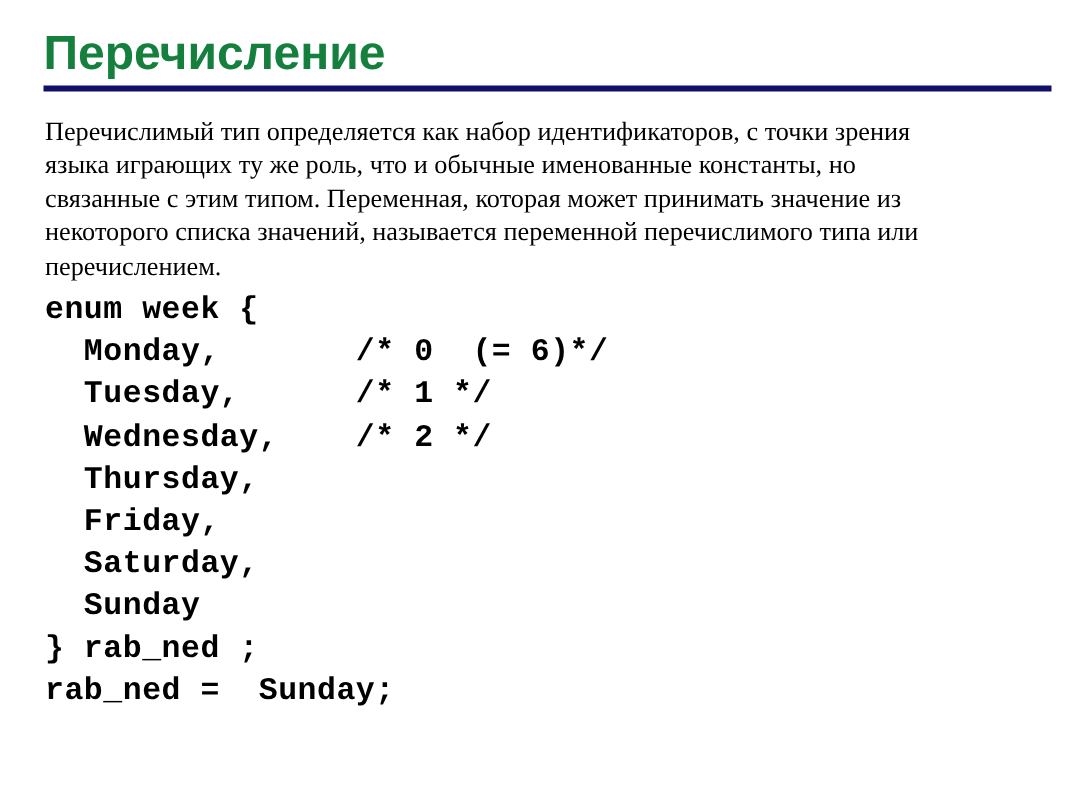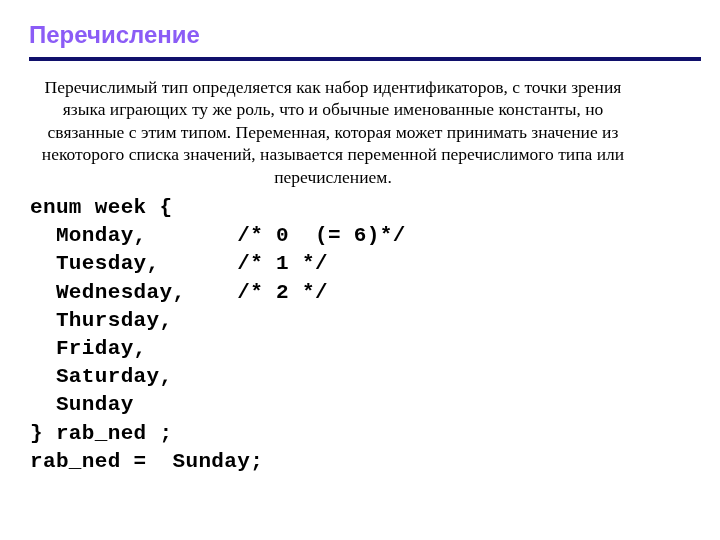--- a/index.html
+++ b/index.html
@@ -26,45 +26,45 @@
   
   .title-block {
     position: absolute;
     left: 29px;
     top: 18px;
     width: 672px;
   }
   .slide-title {
     font-family: "Liberation Sans", sans-serif;
     font-weight: bold;
-    font-size: 24px;
+    font-size: 32px;
     line-height: 34px;
     letter-spacing: 0px;
-    color: #8b5cf6;
+    color: #15803d;
     margin: 0;
     white-space: nowrap;
   }
   .title-rule {
     margin-top: 5px;
     width: 672px;
     height: 4px;
     background: #10106b;
   }
 
   
   .body-text {
     position: absolute;
     left: 30px;
     top: 76px;
     width: 606px;
     font-family: "Liberation Serif", serif;
     font-size: 17.5px;
     line-height: 22.4px;
     color: #000000;
-    text-align: center;
+    text-align: left;
     margin: 0;
   }
 
   
   .code-block {
     position: absolute;
     left: 30px;
     top: 194px;
     width: 660px;
     font-family: "Liberation Mono", "DejaVu Sans Mono", monospace;

